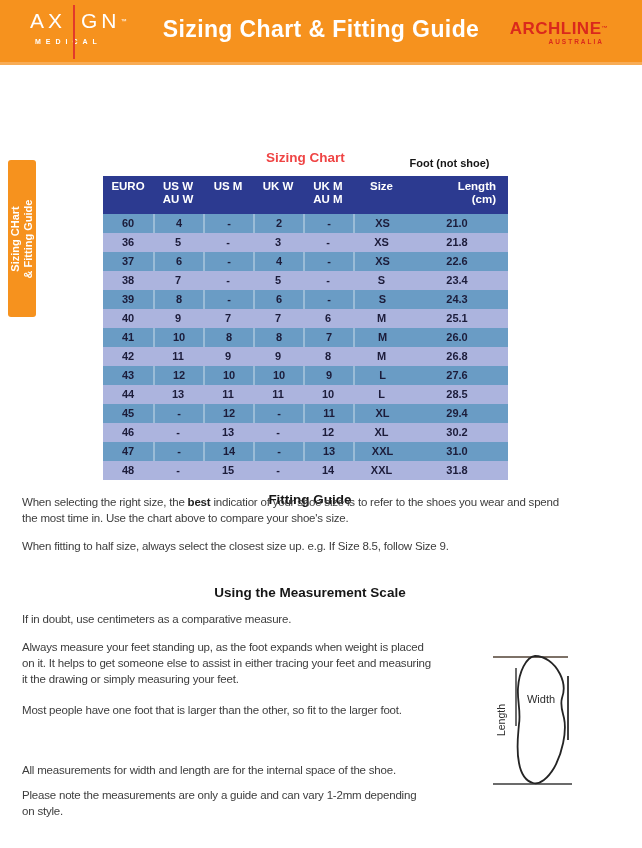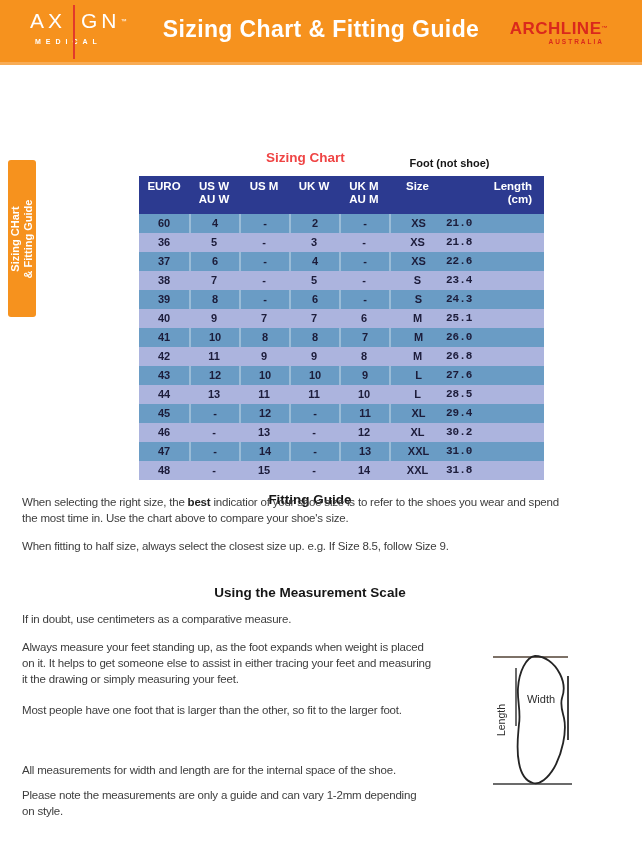--- a/index.html
+++ b/index.html
@@ -42,33 +42,33 @@
   .chart-title{
     position:absolute;left:103px;top:150px;width:405px;text-align:center;
     font-size:13.5px;font-weight:bold;color:#ef4444;
   }
   .foot-note{
     position:absolute;left:388px;top:157px;width:123px;text-align:center;
     font-size:11px;font-weight:bold;color:#161616;
   }
   table.size-table{
     position:absolute;left:103px;top:176px;width:405px;
-    border-collapse:separate;border-spacing:0;table-layout:fixed;margin-left:36px;
+    border-collapse:separate;border-spacing:0;table-layout:fixed;
   }
   .size-table th{
     background:#2C3A90;color:#fff;font-size:11.5px;font-weight:bold;
     height:34px;vertical-align:top;padding:4px 0 0 0;line-height:13px;
     text-align:center;white-space:pre-line;
   }
   .size-table th:last-child{text-align:right;padding-right:12px;}
   .size-table td{
     height:19px;text-align:center;font-size:11px;font-weight:bold;
     color:#1C1C3A;padding:0;line-height:19px;
   }
-  .size-table td:last-child{text-align:left;padding-right:4px;font-family:Liberation Mono, monospace;}
+  .size-table td:last-child{text-align:center;padding-right:4px;}
   .size-table tbody tr:nth-child(odd) td{background:#6A9CC5;}
   .size-table tbody tr:nth-child(even) td{background:#ACB4DE;}
   .size-table tbody tr:nth-child(odd) td:nth-child(n+2):nth-child(-n+6){
     border-left:2px solid rgba(255,255,255,0.32);
   }
 
   
   .h-center{
     position:absolute;left:0;width:620px;text-align:center;
     font-size:13.5px;font-weight:bold;color:#161616;

